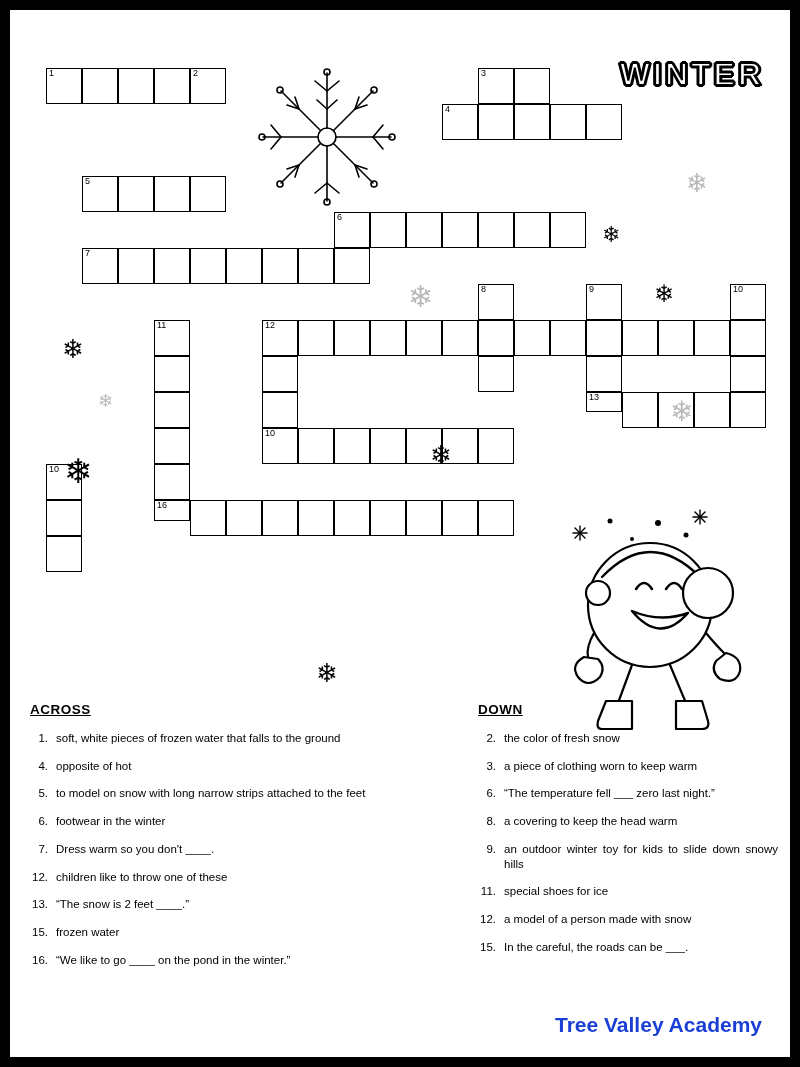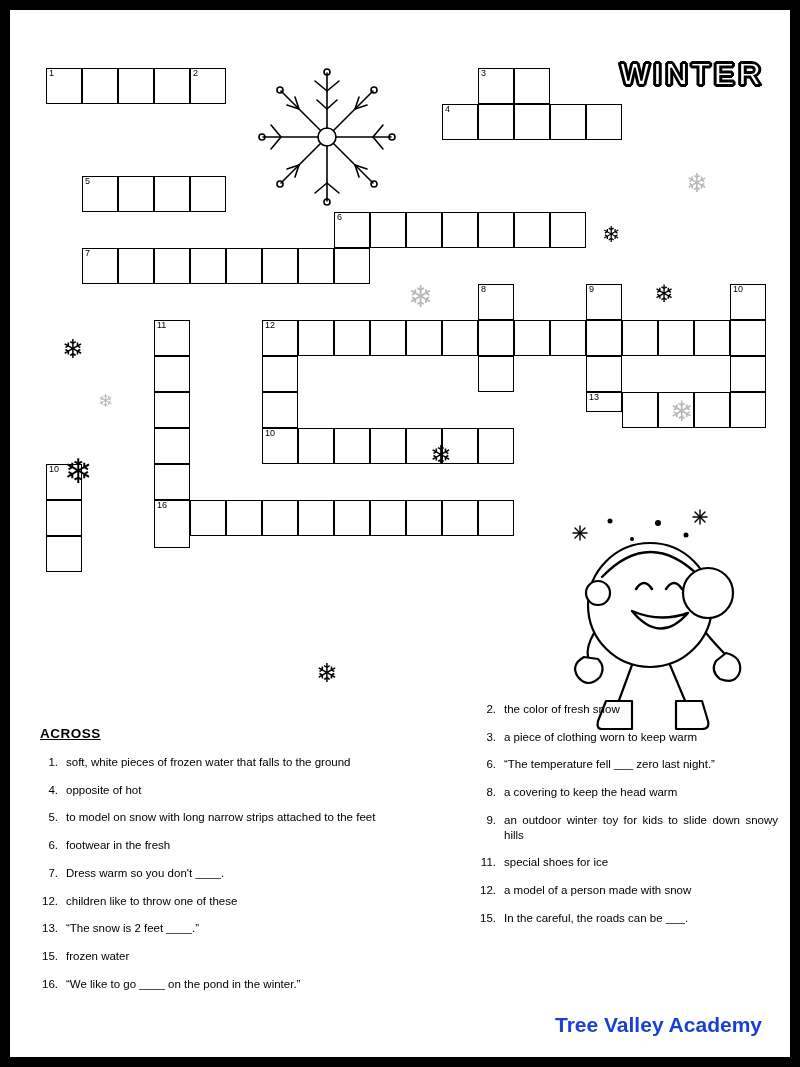--- a/index.html
+++ b/index.html
@@ -89,21 +89,21 @@
     height: 245px;
   }
 
   
   .clues {
     position: absolute;
     top: 692px;
     font-size: 11.5px;
     color: #000;
   }
-  .clues.across { left: 30px; width: 395px; margin-top: 24px; }
+  .clues.across { left: 20px; width: 395px; }
   .clues.down   { left: 468px; width: 300px; }
   .clues h3 {
     margin: 0 0 14px 0;
     font-size: 13.5px;
     font-weight: bold;
     text-decoration: underline;
     letter-spacing: 0.5px;
   }
   .clue {
     display: flex;
@@ -280,21 +280,21 @@
       <div class="cell" style="left: 324px; top: 418px; width: 36px; height: 36px;"></div>
       <div class="cell" style="left: 360px; top: 418px; width: 36px; height: 36px;"></div>
       <div class="cell" style="left: 396px; top: 418px; width: 36px; height: 36px;"></div>
       <div class="cell" style="left: 432px; top: 418px; width: 36px; height: 36px;"></div>
       <div class="cell" style="left: 468px; top: 418px; width: 36px; height: 36px;"></div>
       <div class="cell" style="left: 36px; top: 454px; width: 36px; height: 36px;">
         <span class="num">10</span>
       </div>
       <div class="cell" style="left: 144px; top: 454px; width: 36px; height: 36px;"></div>
       <div class="cell" style="left: 36px; top: 490px; width: 36px; height: 36px;"></div>
-      <div class="cell" style="left: 144px; top: 490px; width: 36px; height: 48px;">
+      <div class="cell" style="left: 144px; top: 490px; width: 36px; height: 21px;">
         <span class="num">16</span>
       </div>
       <div class="cell" style="left: 180px; top: 490px; width: 36px; height: 36px;"></div>
       <div class="cell" style="left: 216px; top: 490px; width: 36px; height: 36px;"></div>
       <div class="cell" style="left: 252px; top: 490px; width: 36px; height: 36px;"></div>
       <div class="cell" style="left: 288px; top: 490px; width: 36px; height: 36px;"></div>
       <div class="cell" style="left: 324px; top: 490px; width: 36px; height: 36px;"></div>
       <div class="cell" style="left: 360px; top: 490px; width: 36px; height: 36px;"></div>
       <div class="cell" style="left: 396px; top: 490px; width: 36px; height: 36px;"></div>
       <div class="cell" style="left: 432px; top: 490px; width: 36px; height: 36px;"></div>
@@ -373,21 +373,21 @@
         <div class="clue">
           <span class="n">4.</span>
           <span class="t">opposite of hot</span>
         </div>
         <div class="clue">
           <span class="n">5.</span>
           <span class="t">to model on snow with long narrow strips attached to the feet</span>
         </div>
         <div class="clue">
           <span class="n">6.</span>
-          <span class="t">footwear in the fresh</span>
+          <span class="t">footwear in the winter</span>
         </div>
         <div class="clue">
           <span class="n">7.</span>
           <span class="t">Dress warm so you don't ____.</span>
         </div>
         <div class="clue">
           <span class="n">12.</span>
           <span class="t">children like to throw one of these</span>
         </div>
         <div class="clue">
@@ -399,20 +399,21 @@
           <span class="t">frozen water</span>
         </div>
         <div class="clue">
           <span class="n">16.</span>
           <span class="t">“We like to go ____ on the pond in the winter.”</span>
         </div>
       </div>
   </div>
 
   <div class="clues down">
+    <h3>DOWN</h3>
     <div id="down-list">
         <div class="clue">
           <span class="n">2.</span>
           <span class="t">the color of fresh snow</span>
         </div>
         <div class="clue">
           <span class="n">3.</span>
           <span class="t">a piece of clothing worn to keep warm</span>
         </div>
         <div class="clue">

